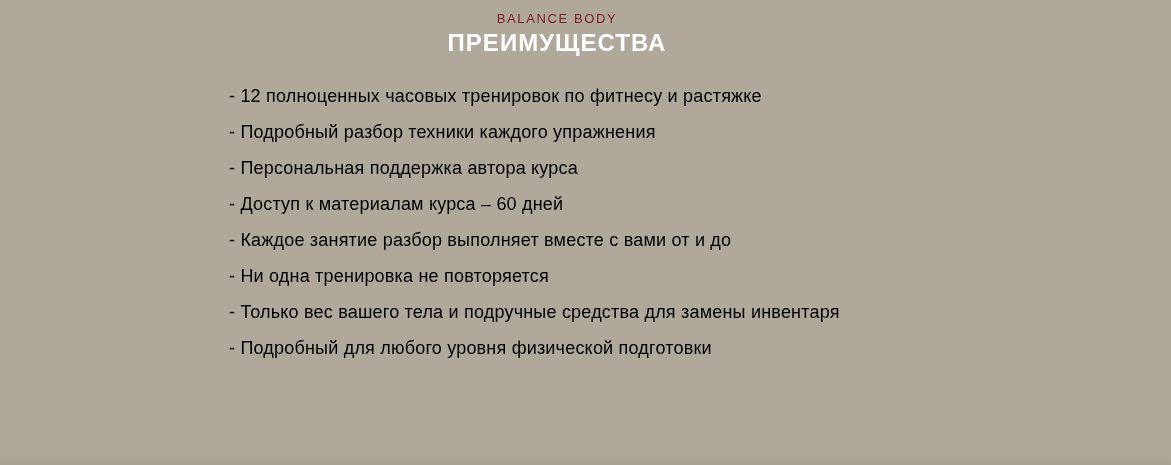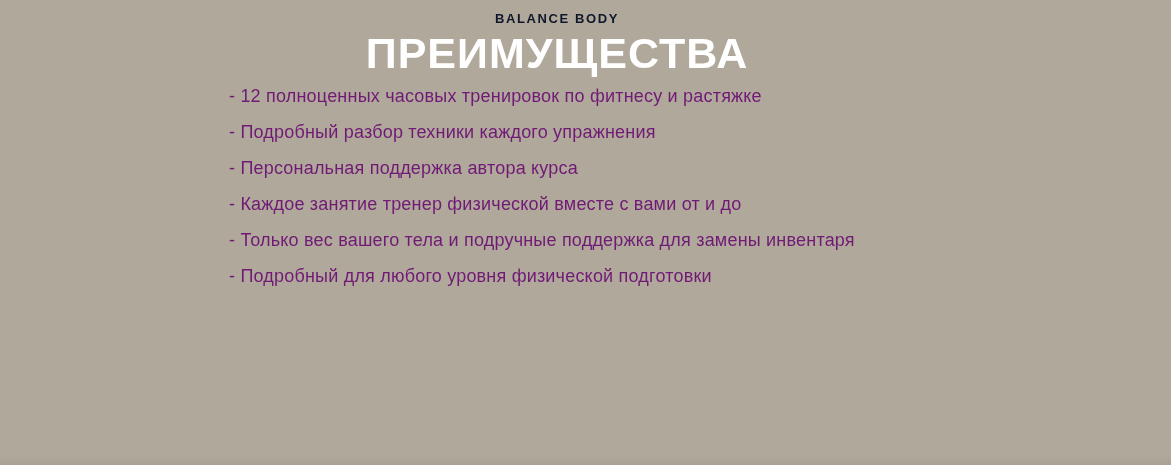--- a/index.html
+++ b/index.html
@@ -13,47 +13,47 @@
   }
   .hdr {
     position: absolute;
     top: 11px;
     left: 0;
     width: 1114px; 
     text-align: center;
   }
   .eyebrow {
     font-size: 13px;
-    font-weight: 700;
+    font-weight: 400;
     letter-spacing: 1.6px;
     line-height: 1.2;
-    color: #0f172a;
+    color: #7f1d1d;
   }
   .title {
     margin: 3px 0 0 0;
-    font-size: 43px;
+    font-size: 24px;
     font-weight: 700;
     letter-spacing: 1px;
     line-height: 1.1;
     color: #ffffff;
   }
   .benefits {
     position: absolute;
     left: 229px;
     top: 84px;
     width: 720px;
     margin: 0;
     padding: 0;
     list-style: none;
   }
   .benefit {
     font-size: 18px;
     line-height: 24px;
     letter-spacing: 0.2px;
-    color: #701a75;
+    color: #000000;
     white-space: pre-line; 
     margin: 0 0 12px 0;
   }
   .bottom-shade {
     position: absolute;
     left: 0;
     right: 0;
     bottom: 0;
     height: 10px;
     background: linear-gradient(rgba(0,0,0,0), rgba(60,52,40,0.06));
@@ -67,20 +67,22 @@
 
   <header class="hdr">
     <div class="eyebrow">BALANCE BODY</div>
     <h1 class="title">ПРЕИМУЩЕСТВА</h1>
   </header>
 
   <ul class="benefits">
     <li class="benefit">- 12 полноценных часовых тренировок по фитнесу и растяжке</li>
     <li class="benefit">- Подробный разбор техники каждого упражнения</li>
     <li class="benefit">- Персональная поддержка автора курса</li>
-    <li class="benefit">- Каждое занятие тренер физической вместе с вами от и до</li>
-    <li class="benefit">- Только вес вашего тела и подручные поддержка для замены инвентаря</li>
+    <li class="benefit">- Доступ к материалам курса – 60 дней</li>
+    <li class="benefit">- Каждое занятие разбор выполняет вместе с вами от и до</li>
+    <li class="benefit">- Ни одна тренировка не повторяется</li>
+    <li class="benefit">- Только вес вашего тела и подручные средства для замены инвентаря</li>
     <li class="benefit">- Подробный для любого уровня физической подготовки</li>
   </ul>
 
   <div class="bottom-shade"></div>
 
 </div>
 
 </body></html>

